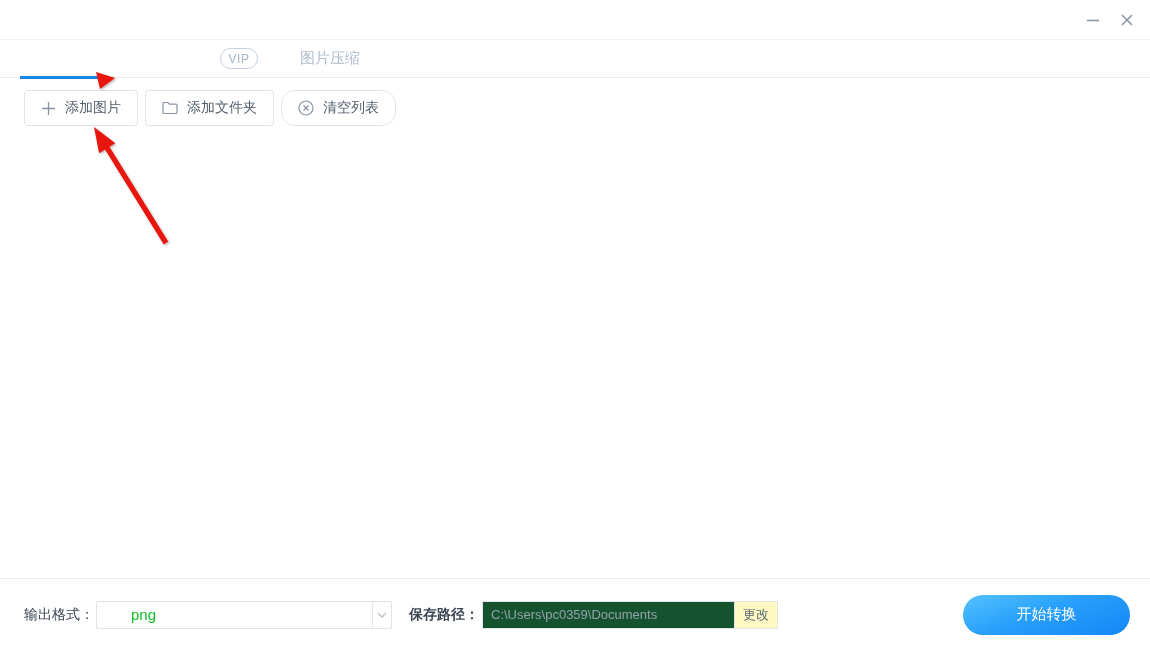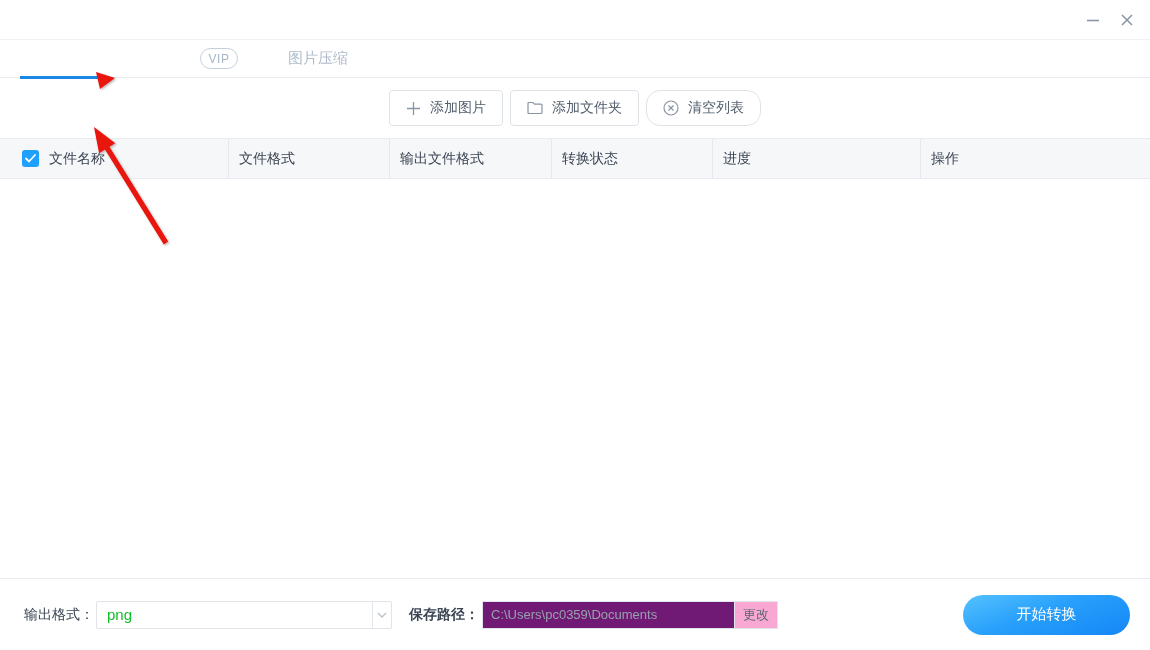--- a/index.html
+++ b/index.html
@@ -36,39 +36,38 @@
     height: 38px; flex: 0 0 38px;
     position: relative;
     border-bottom: 1px solid #e9ebee;
   }
   .tab-underline {
     position: absolute; left: 20px; bottom: -2px;
     width: 85px; height: 3px;
     background: #1b87e6;
   }
   .vip-badge {
-    position: absolute; left: 200px; top: 8px;
+    position: absolute; left: 220px; top: 8px;
     width: 38px; height: 21px;
     border: 1px solid #c3cfdc; border-radius: 11px;
     color: #a6b5c6; font-size: 12px;
     display: flex; align-items: center; justify-content: center;
     letter-spacing: 0.5px; cursor: pointer; background: #fff;
   }
   .tab-compress {
-    position: absolute; left: 288px; top: 0; height: 37px;
+    position: absolute; left: 300px; top: 0; height: 37px;
     display: flex; align-items: center;
     color: #aebccb; font-size: 15px; cursor: pointer;
   }
 
   
   .toolbar {
     height: 60px; flex: 0 0 60px;
     display: flex; align-items: center;
-    padding: 0 16px;
-    justify-content: center;
+    padding: 0 24px;
   }
   .tool-btn {
     height: 36px;
     display: inline-flex; align-items: center; gap: 9px;
     padding: 0 16px;
     background: #ffffff;
     border: 1px solid #dfe3e8; border-radius: 4px;
     font-size: 14px; color: #525e6b;
     cursor: pointer; font-family: inherit;
   }
@@ -109,42 +108,42 @@
     border-top: 1px solid #e9ebee;
     display: flex; align-items: center;
     padding: 0 20px 0 24px;
   }
   .f-label { font-size: 14px; color: #3b4553; white-space: nowrap; text-align: center; }
   .format-select {
     position: relative;
     width: 296px; height: 28px; margin-left: 2px;
     border: 1px solid #e0e4e9; border-radius: 2px;
     background: #fff; cursor: pointer;
-    display: flex; align-items: center;
+    display: flex; align-items: center; padding-left: 24px;
   }
   .format-value {
     padding-left: 10px; font-size: 15px; color: #13bd29;
   }
   .chev-box {
     position: absolute; right: 0; top: 0; bottom: 0; width: 19px;
     border-left: 1px solid #e4e7ea;
     display: flex; align-items: center; justify-content: center;
     color: #b8c2cc;
   }
   .path-label { margin-left: 17px; font-weight: bold; }
   .path-input {
     width: 253px; height: 28px; margin-left: 3px;
     border: 1px solid #e2e6ea; border-radius: 0;
-    background: #701a75;
+    background: #14532d;
     font-size: 13px; color: #97a1ac; padding: 0 8px;
     font-family: inherit; outline: none;
   }
   .change-btn {
     width: 44px; height: 28px; margin-left: -1px;
-    background: #f9a8d4; border: 1px solid #e2e6ea;
+    background: #fef9c3; border: 1px solid #e2e6ea;
     font-size: 13px; color: #5a6673; cursor: pointer;
     font-family: inherit;
   }
   .start-btn {
     margin-left: auto;
     width: 167px; height: 40px;
     border: none; border-radius: 20px;
     background: linear-gradient(160deg, #55c2ff 0%, #28a0fb 45%, #1486f7 100%);
     color: #ffffff; font-size: 15px;
     cursor: pointer; font-family: inherit; text-align: center;
@@ -206,45 +205,20 @@
       <span class="ticon">
         <svg width="16" height="16" viewBox="0 0 16 16">
             <circle cx="8" cy="8" r="7" stroke="#8995a3" stroke-width="1.2" fill="none"></circle>
             <path d="M5.5 5.5 L10.5 10.5 M10.5 5.5 L5.5 10.5" stroke="#8995a3" stroke-width="1.2"></path>
           </svg>
       </span>
       <span>清空列表</span>
     </button>
   </div>
 
-  <div class="table-header">
-    <div class="th th-name">
-      <span class="checkbox">
-        <svg width="11" height="9" viewBox="0 0 11 9">
-            <path d="M1 4.5 L4 7.5 L10 1" stroke="#ffffff" stroke-width="1.8" fill="none" stroke-linecap="round" stroke-linejoin="round"></path>
-          </svg>
-      </span>
-      <span>文件名称</span>
-    </div>
-    <div class="th th-format">
-        <span>文件格式</span>
-      </div>
-    <div class="th th-out">
-        <span>输出文件格式</span>
-      </div>
-    <div class="th th-status">
-        <span>转换状态</span>
-      </div>
-    <div class="th th-prog">
-        <span>进度</span>
-      </div>
-    <div class="th th-op">
-        <span>操作</span>
-      </div>
-  </div>
 
   <div class="content"></div>
 
   <div class="footer">
     <span class="f-label">输出格式：</span>
     <div class="format-select">
       <span class="format-value">png</span>
       <span class="chev-box">
         <svg width="10" height="6" viewBox="0 0 10 6">
             <path d="M1 1 L5 5 L9 1" stroke="#b8c2cc" stroke-width="1.3" fill="none"></path>

